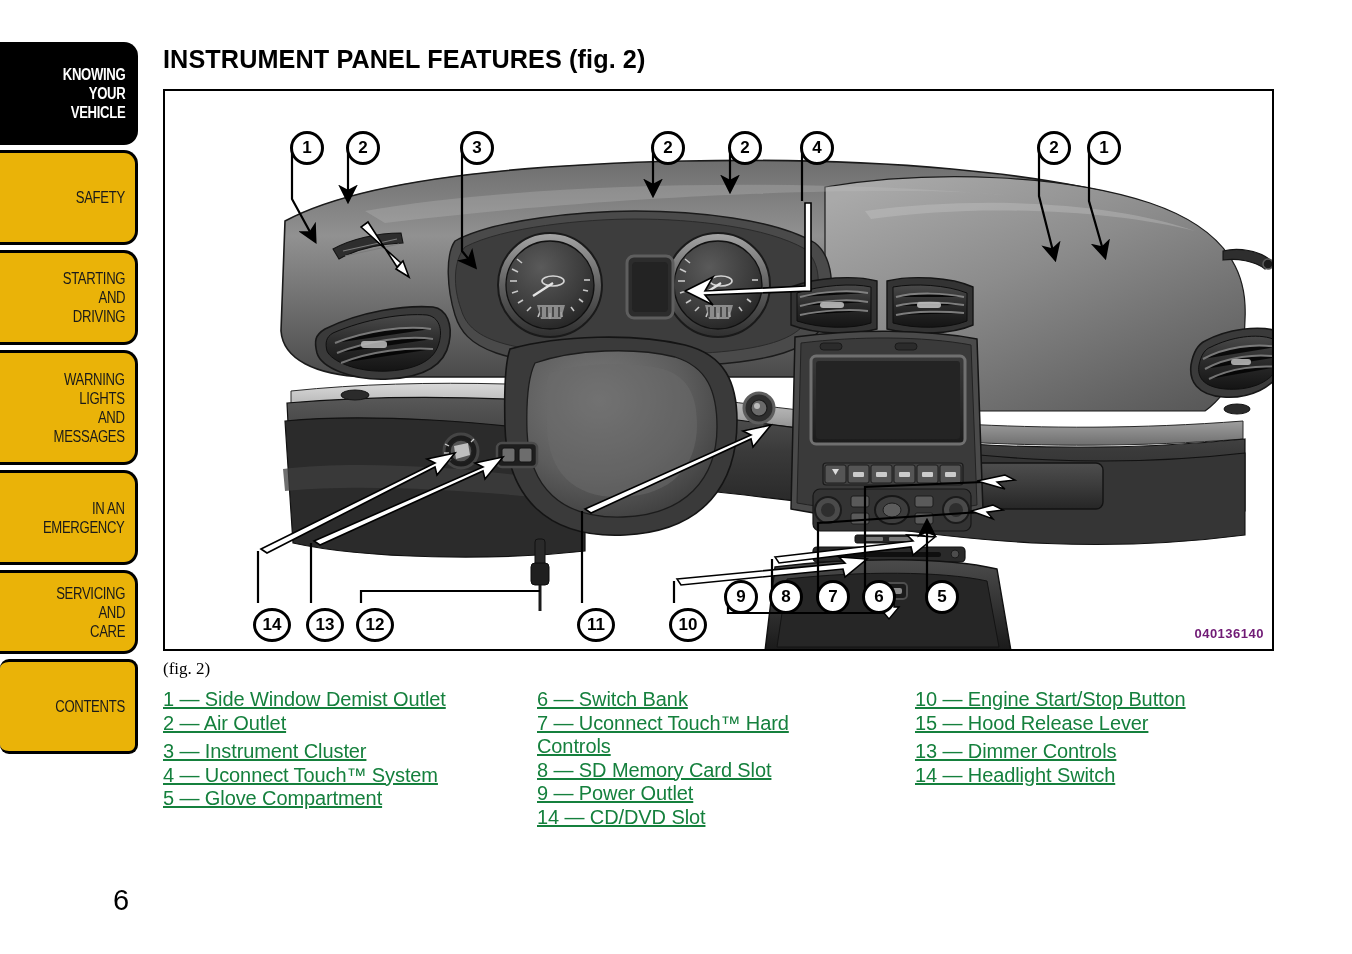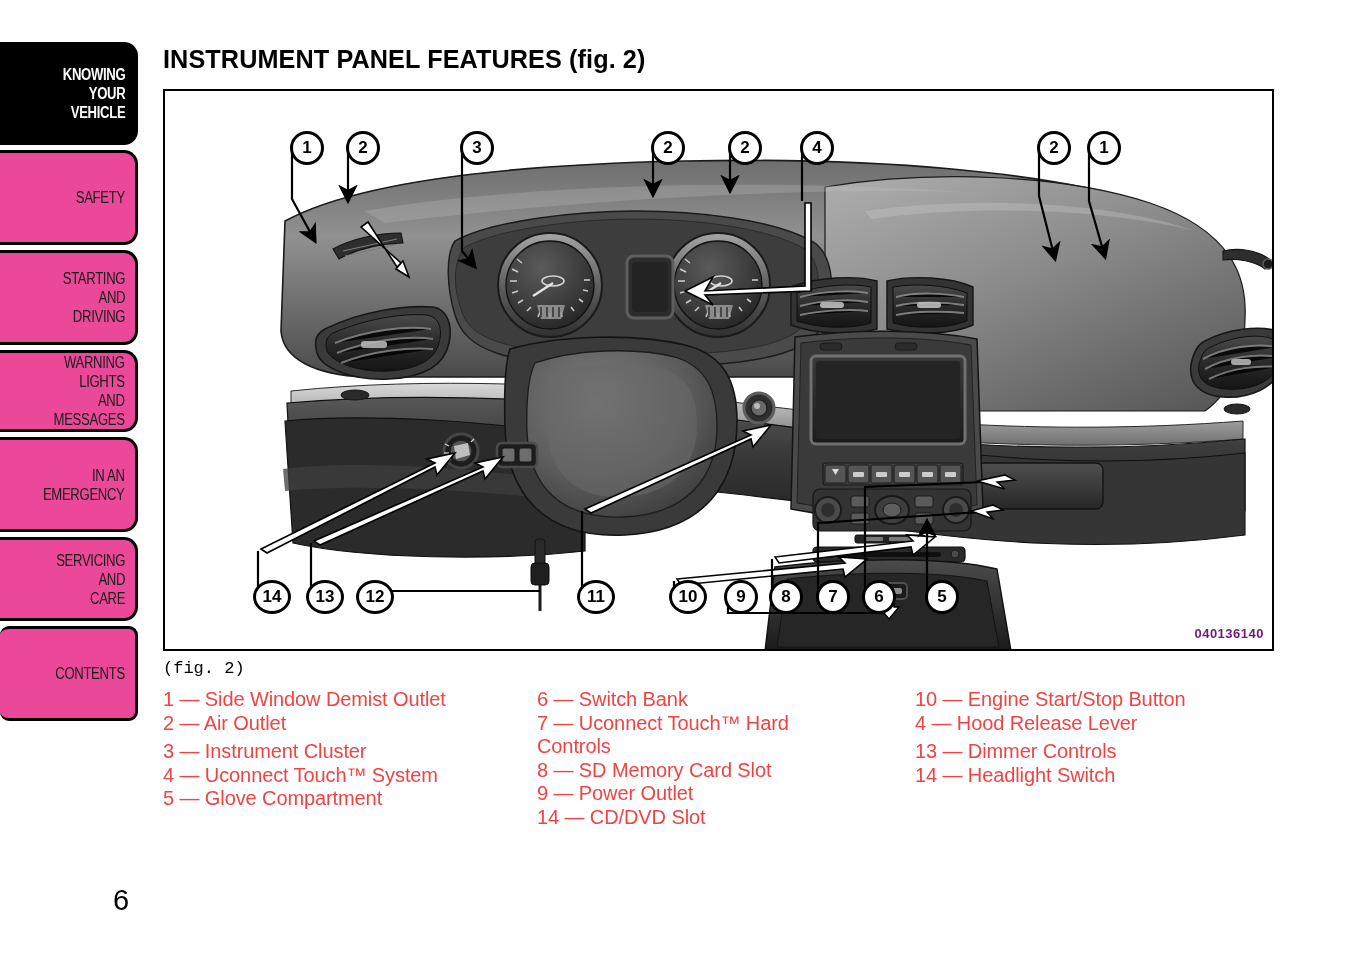--- a/index.html
+++ b/index.html
@@ -19,21 +19,21 @@
   #sidebar {
     position: absolute;
     left: 0;
     top: 42px;
     width: 138px;
   }
   .tab {
     position: relative;
     width: 138px;
     box-sizing: border-box;
-    background: #ec4899;
+    background: #eab308;
     border: 3px solid #000000;
     border-left: none;
     border-top-right-radius: 14px;
     border-bottom-right-radius: 14px;
     display: flex;
     align-items: center;
     justify-content: flex-end;
     padding: 6px 10px 6px 6px;
     margin-bottom: 5px;
   }
@@ -55,21 +55,21 @@
   .tab.active .tab-label {
     color: #ffffff;
   }
   .tab.regular .tab-label {
     font-weight: 400;
   }
 
   .t-knowing { height: 103px; }
   .t-safety  { height: 95px; }
   .t-start   { height: 95px; }
-  .t-warn    { height: 82px; }
+  .t-warn    { height: 115px; }
   .t-emerg   { height: 95px; }
   .t-serv    { height: 84px; }
   .t-tech    { height: 95px; }
   .t-contents{ height: 95px; border-radius: 9px; }
 
   
   #page-number {
     position: absolute;
     left: 113px;
     top: 884px;
@@ -136,49 +136,50 @@
     box-sizing: border-box;
     display: flex;
     align-items: center;
     justify-content: center;
     font-family: "Liberation Sans Narrow", "Liberation Sans", sans-serif;
     font-size: 17px;
     font-weight: 700;
     color: #000;
     z-index: 6;
   }
-  .callout.wide2 { width: 38px; }
+  .callout.wide2 { width: 38px; margin-top: 28px; }
 
   
   #caption {
     position: absolute;
     left: 163px;
     top: 659px;
-    font-family: Liberation Mono, monospace;
+    font-family: Liberation Serif, serif;
     font-size: 17px;
     color: #000;
   }
   #legend {
     position: absolute;
     left: 163px;
     top: 688px;
     width: 1130px;
     display: flex;
   }
   .legend-col { }
   .legend-col.c1 { width: 374px; }
   .legend-col.c2 { width: 378px; }
   .legend-col.c3 { width: 340px; }
   .legend-item {
     font-family: "Liberation Sans", sans-serif;
     font-size: 20px;
     line-height: 23.5px;
-    color: #ef4444;
+    color: #15803d;
     white-space: pre-line;
     letter-spacing: -0.1px;
+    text-decoration: underline;
   }
   .legend-item.gap { margin-top: 5px; }
 </style>
 </head>
 <body>
 
 <div id="sidebar">
   <div class="tab active t-knowing">
     <span class="tab-label">KNOWING
 YOUR
@@ -633,17 +634,17 @@
   <div class="legend-col c2">
     <div class="legend-item">6 — Switch Bank</div>
     <div class="legend-item">7 — Uconnect Touch™ Hard
 Controls</div>
     <div class="legend-item">8 — SD Memory Card Slot</div>
     <div class="legend-item">9 — Power Outlet</div>
     <div class="legend-item">14 — CD/DVD Slot</div>
   </div>
   <div class="legend-col c3">
     <div class="legend-item">10 — Engine Start/Stop Button</div>
-    <div class="legend-item">4 — Hood Release Lever</div>
+    <div class="legend-item">15 — Hood Release Lever</div>
     <div class="legend-item gap">13 — Dimmer Controls</div>
     <div class="legend-item">14 — Headlight Switch</div>
   </div>
 </div>
 
 </body></html>

